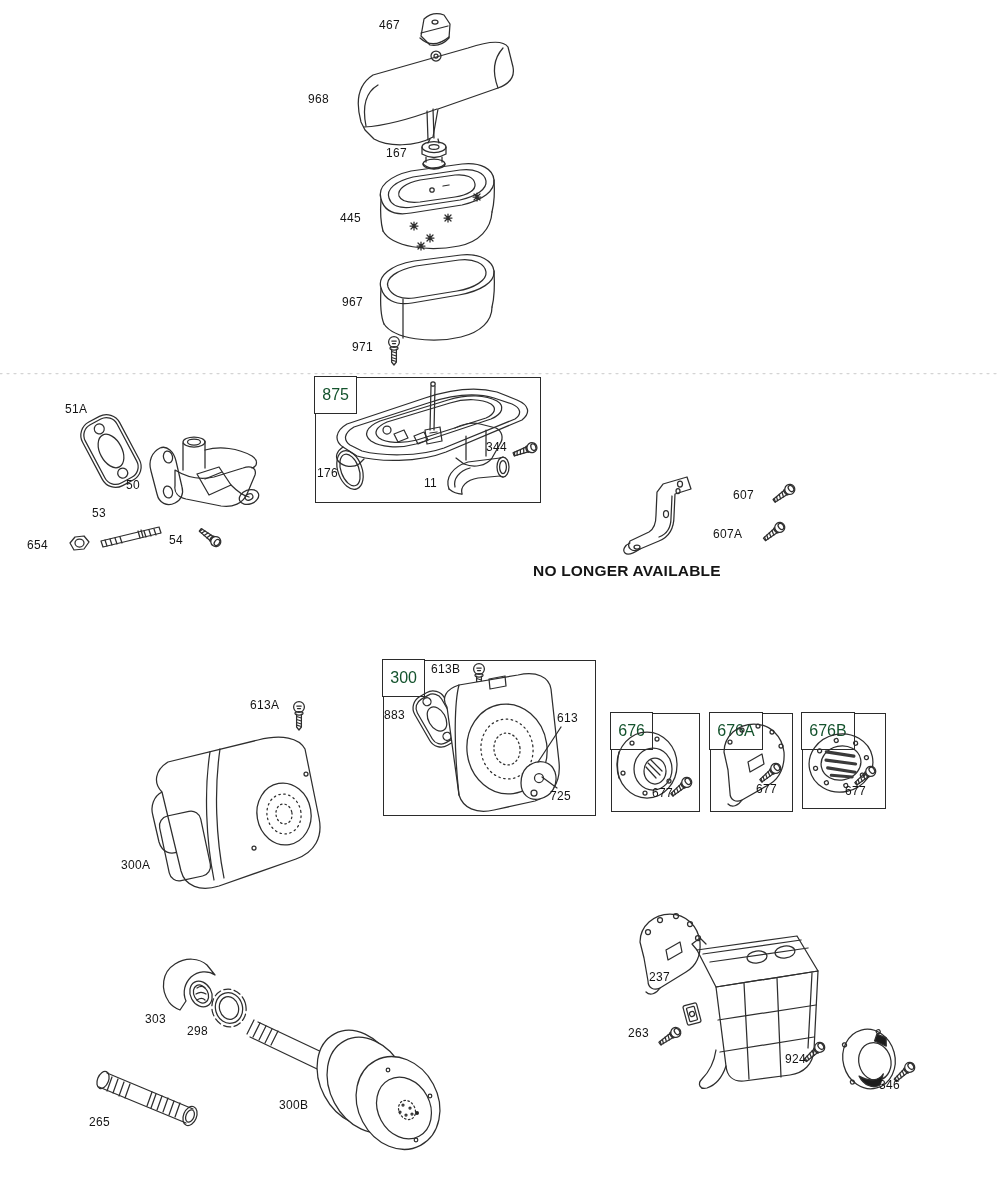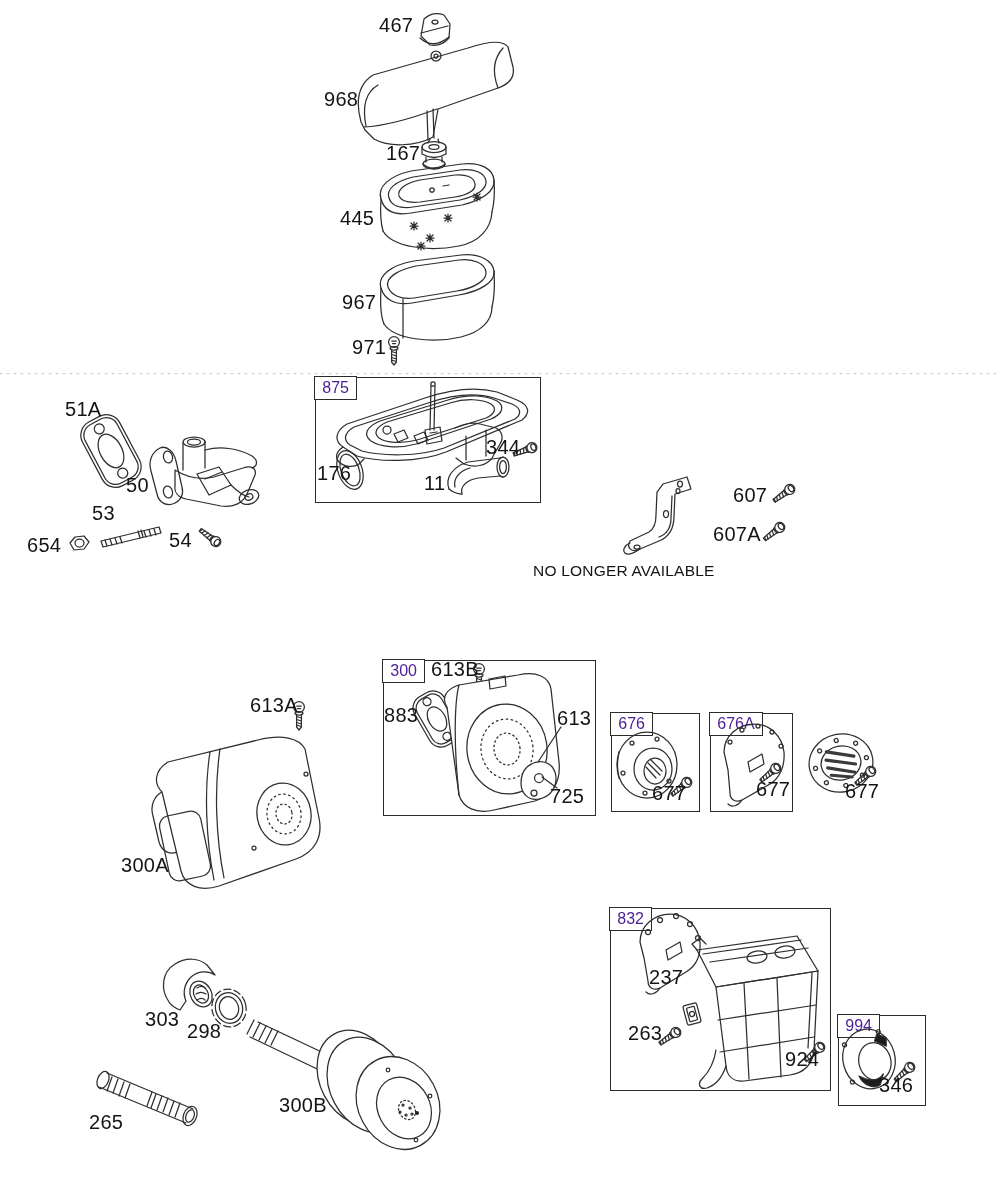--- a/index.html
+++ b/index.html
@@ -2,53 +2,50 @@
 <html><head>
 <meta charset="utf-8">
 <style>
   html,body { margin:0; padding:0; background:#fff; }
   .canvas {
     position:relative; width:1000px; height:1200px; background:#ffffff;
     font-family:"Liberation Sans", sans-serif; overflow:hidden;
   }
   svg.art { position:absolute; left:0; top:0; width:1000px; height:1200px; }
   .lbl {
-    position:absolute; font-size:20px; color:#141414; white-space:nowrap;
+    position:absolute; font-size:12px; color:#141414; white-space:nowrap;
     letter-spacing:.3px; line-height:18px;
   }
-  .note { font-weight:normal; font-size:15.5px; letter-spacing:.2px; }
+  .note { font-weight:bold; font-size:15.5px; letter-spacing:.2px; }
   .gbox { position:absolute; border:1.7px solid #2b2b2b; background:transparent; }
   .gbox-tag {
     position:absolute; top:-1.7px; left:-1.7px; border:1.7px solid #2b2b2b;
-    background:#fff; padding:0 7px; height:22px; line-height:22px;
-    font-size:16px; color:#4c1d95;
+    background:#fff; padding:7px 7px; height:22px; line-height:22px;
+    font-size:16px; color:#14532d;
   }
 </style>
 </head>
 <body>
 
 <div class="canvas">
 
   <div class="gbox" style="left:315px;top:377px;width:224px;height:124px">
     <div class="gbox-tag">875</div>
   </div>
   <div class="gbox" style="left:383px;top:660px;width:211px;height:154px">
     <div class="gbox-tag">300</div>
   </div>
   <div class="gbox" style="left:611px;top:713px;width:87px;height:97px">
     <div class="gbox-tag">676</div>
   </div>
   <div class="gbox" style="left:710px;top:713px;width:81px;height:97px">
     <div class="gbox-tag">676A</div>
   </div>
-  <div class="gbox" style="left:610px;top:908px;width:219px;height:181px">
-    <div class="gbox-tag">832</div>
-  </div>
-  <div class="gbox" style="left:838px;top:1015px;width:86px;height:89px">
-    <div class="gbox-tag">994</div>
+  <div class="gbox" style="left:802px;top:713px;width:82px;height:94px">
+    <div class="gbox-tag">676B</div>
   </div>
 
   <svg class="art" viewBox="0 0 1000 1200">
     <defs>
       <g id="scrA">
         <path d="M-4,-2.6 L-18.5,-1.6 L-18.5,1.6 L-4,2.6 Z"></path>
         <path d="M-7,-2.4 L-8.5,2.4 M-10.5,-2.2 L-12,2.2 M-14,-2 L-15.5,2 M-17,-1.8 L-18,1.8"></path>
         <ellipse cx="-3.5" cy="0" rx="1.6" ry="3.2"></ellipse>
         <ellipse cx="1" cy="0" rx="5" ry="5" fill="#fff"></ellipse>
         <ellipse cx="2.5" cy="0" rx="2.4" ry="3.4"></ellipse>
@@ -350,21 +347,21 @@
           <circle cx="400" cy="1112" r="1"></circle>
         <circle cx="417" cy="1113" r="2" fill="#222" stroke="none"></circle>
         <circle cx="388" cy="1070" r="1.8"></circle>
           <circle cx="416" cy="1140" r="1.8"></circle>
           <circle cx="430" cy="1096" r="1.8"></circle>
       </g>
     </g>
   </svg>
 
   <div class="lbl" style="left:379px;top:16px">467</div>
-  <div class="lbl" style="left:324px;top:90px">968</div>
+  <div class="lbl" style="left:308px;top:90px">968</div>
   <div class="lbl" style="left:386px;top:144px">167</div>
   <div class="lbl" style="left:340px;top:209px">445</div>
   <div class="lbl" style="left:342px;top:293px">967</div>
   <div class="lbl" style="left:352px;top:338px">971</div>
   <div class="lbl" style="left:317px;top:464px">176</div>
   <div class="lbl" style="left:424px;top:474px">11</div>
   <div class="lbl" style="left:486px;top:438px">344</div>
   <div class="lbl" style="left:65px;top:400px">51A</div>
   <div class="lbl" style="left:126px;top:476px">50</div>
   <div class="lbl" style="left:92px;top:504px">53</div>

